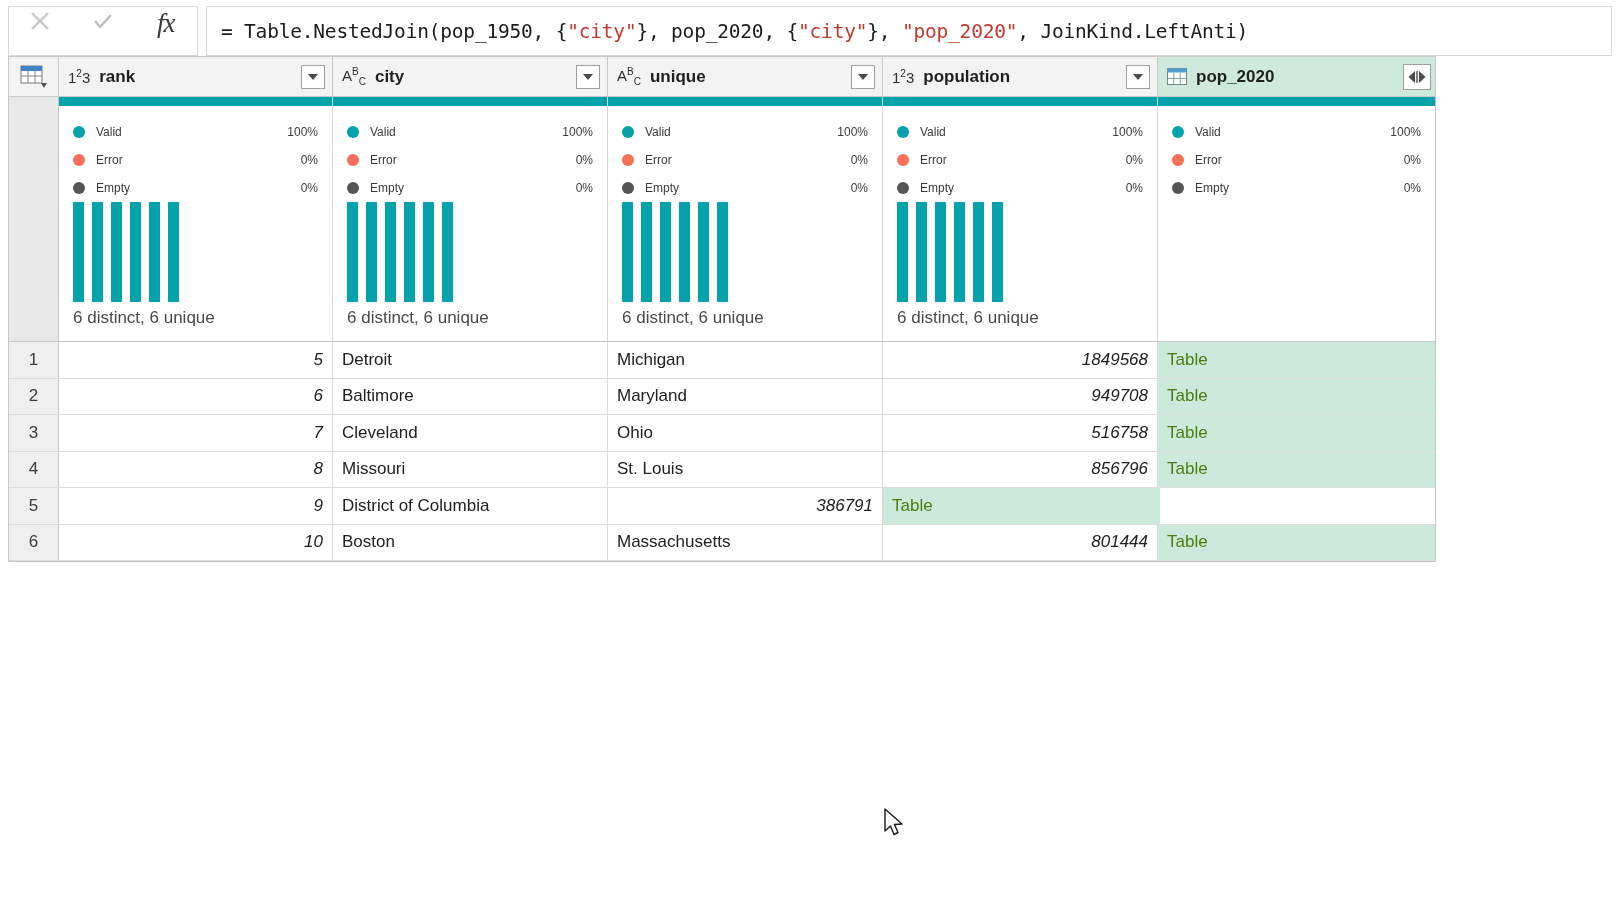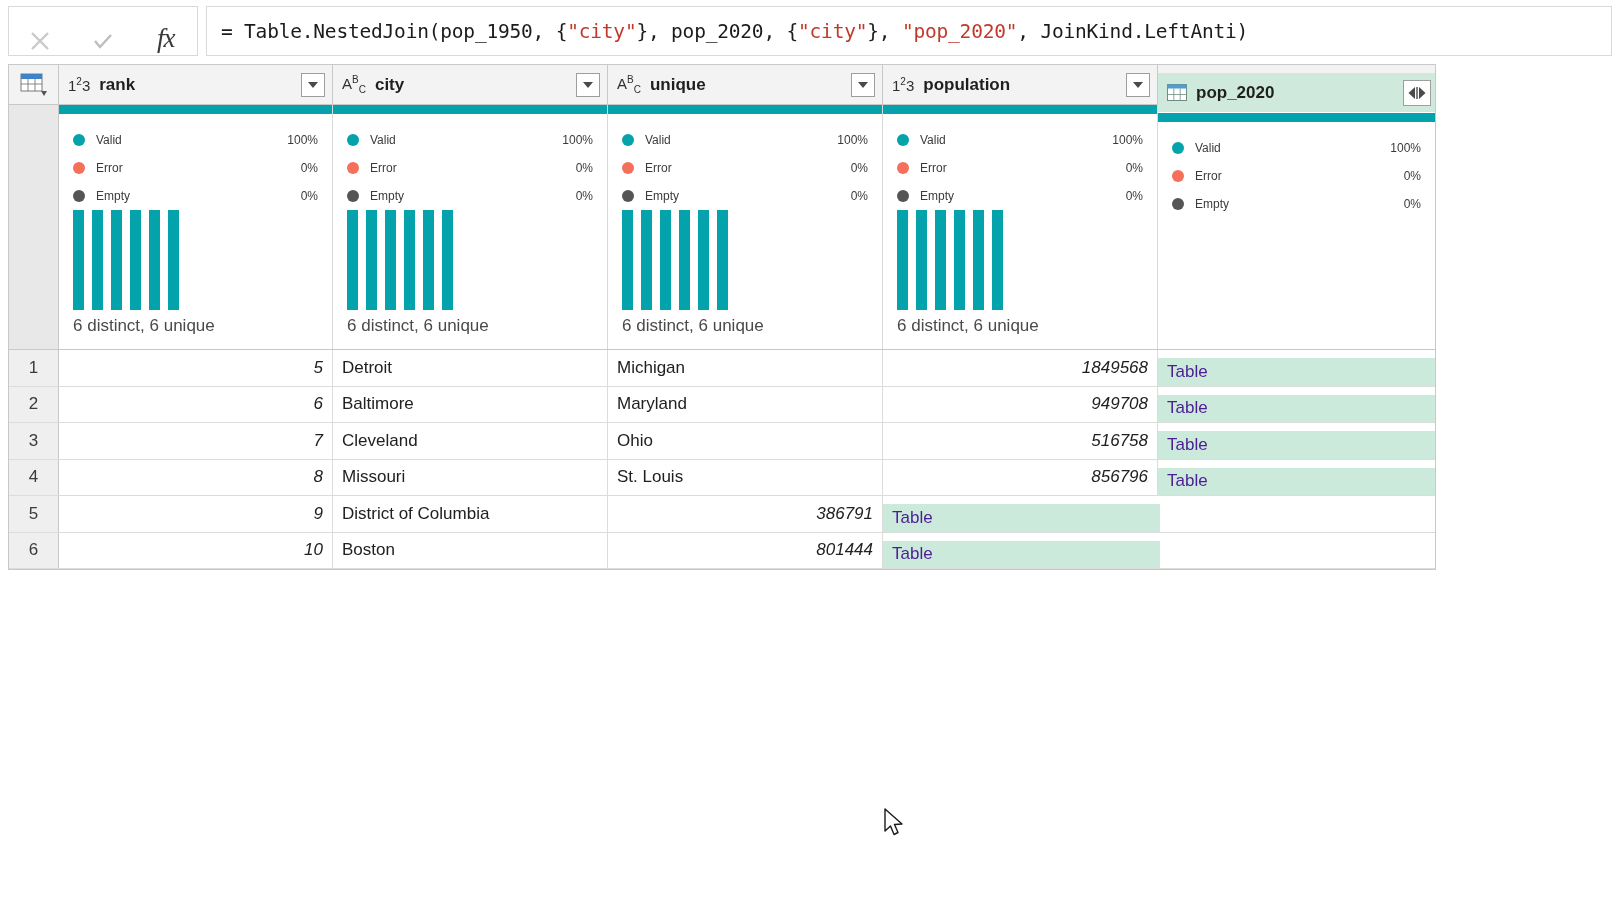--- a/index.html
+++ b/index.html
@@ -17,21 +17,21 @@
     background: #ffffff;
     display: flex; align-items: center;
   }
   #formula-buttons {
     width: 190px; height: 50px; margin-left: 8px;
     border: 1px solid #d9d9d9; background: #fff;
     display: flex; align-items: center; justify-content: space-around;
   }
   .fbtn {
     width: 56px; height: 46px;
-    display: flex; align-items: flex-end; justify-content: center;
+    display: flex; align-items: flex-start; justify-content: center;
     user-select: none;
   }
   .fbtn svg { display: block; }
   #fx-label {
     font-family: "Liberation Serif", serif;
     font-style: italic; font-size: 27px; color: #3a3a3a;
     letter-spacing: -1px;
   }
   #formula-input-wrap {
     flex: 1; height: 50px; margin-left: 8px; margin-right: 10px;
@@ -42,21 +42,21 @@
   }
   #formula-text {
     font-family: "DejaVu Sans Mono", monospace;
     font-size: 19.5px; color: #1b1b1b; white-space: pre;
     letter-spacing: -0.2px;
   }
   #formula-text .str { color: #c0392b; }
 
   
   #grid {
-    position: absolute; left: 8px; top: 64px;
+    position: absolute; left: 8px; top: 56px;
     width: 1428px;
     border: 1px solid #c8c8c8;
     background: #ffffff;
   }
   #header-row {
     display: flex; height: 40px;
     background: #f3f3f3;
     border-bottom: 1px solid #c8c8c8;
   }
   #corner-cell {
@@ -152,29 +152,29 @@
   .data-cell {
     border-right: 1px solid #dcdcdc;
     display: flex; align-items: center;
     padding: 0 9px;
     font-size: 17px; color: #212121;
     background: #ffffff;
     overflow: hidden; white-space: nowrap;
   }
   .data-cell.num { justify-content: flex-end; font-style: italic; }
   .data-cell.nested {
-    background: #cbeadb; color: #4c1d95; font-style: normal;
+    background: #cbeadb; color: #4d7c0f; font-style: normal;
   }
 
   
   .c-rank { width: 274px; min-width: 274px; }
   .c-city { width: 275px; min-width: 275px; }
   .c-state { width: 275px; min-width: 275px; }
   .c-population { width: 275px; min-width: 275px; }
-  .c-pop2020 { width: 277px; min-width: 277px; border-right: none !important; margin-top: 8px; }
+  .c-pop2020 { width: 277px; min-width: 277px; border-right: none !important; }
 
   
   #mouse-cursor { position: absolute; left: 884px; top: 808px; pointer-events: none; }
 </style>
 </head>
 <body>
 
 <div id="formula-bar">
   <div id="formula-buttons">
     <div class="fbtn">
@@ -440,20 +440,21 @@
         <div class="rownum-cell">5</div>
         <div class="data-cell c-rank num">9</div>
         <div class="data-cell c-state">District of Columbia</div>
         <div class="data-cell c-population num">386791</div>
         <div class="data-cell c-pop2020 nested">Table</div>
       </div>
       <div class="data-row">
         <div class="rownum-cell">6</div>
         <div class="data-cell c-rank num">10</div>
         <div class="data-cell c-city">Boston</div>
+        <div class="data-cell c-state">Massachusetts</div>
         <div class="data-cell c-population num">801444</div>
         <div class="data-cell c-pop2020 nested">Table</div>
       </div>
     </div>
 </div>
 
 <svg id="mouse-cursor" width="22" height="32" viewBox="0 0 22 32">
   <polygon points="1,1 1,23 6.5,18 10,26.5 14,24.5 10.5,16.5 18,16" fill="#ffffff" stroke="#1a1a1a" stroke-width="1.4" stroke-linejoin="round"></polygon>
 </svg>
 

